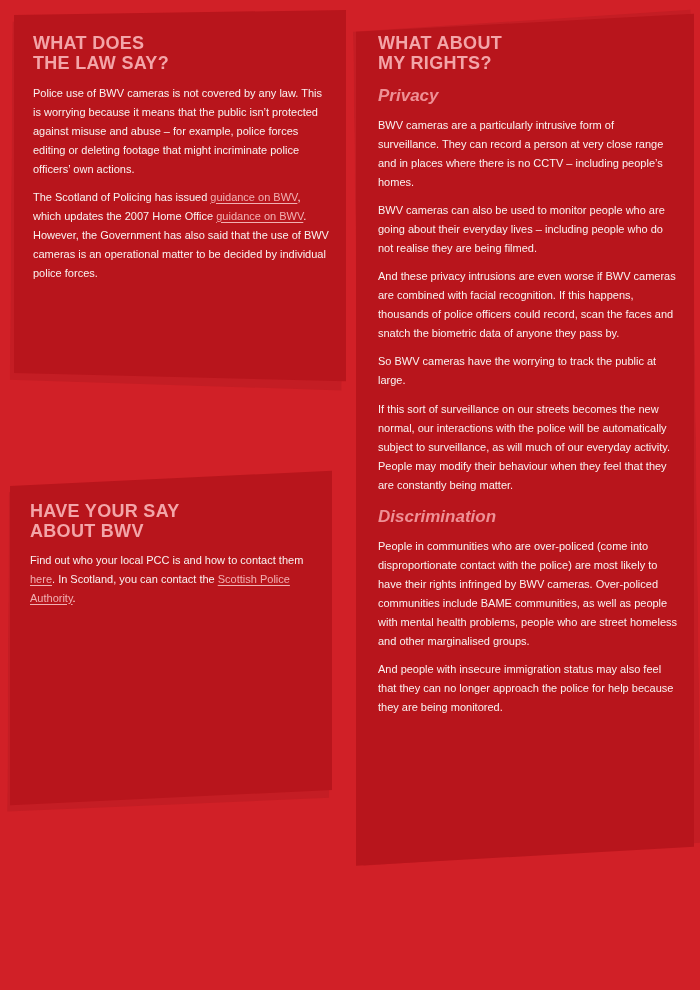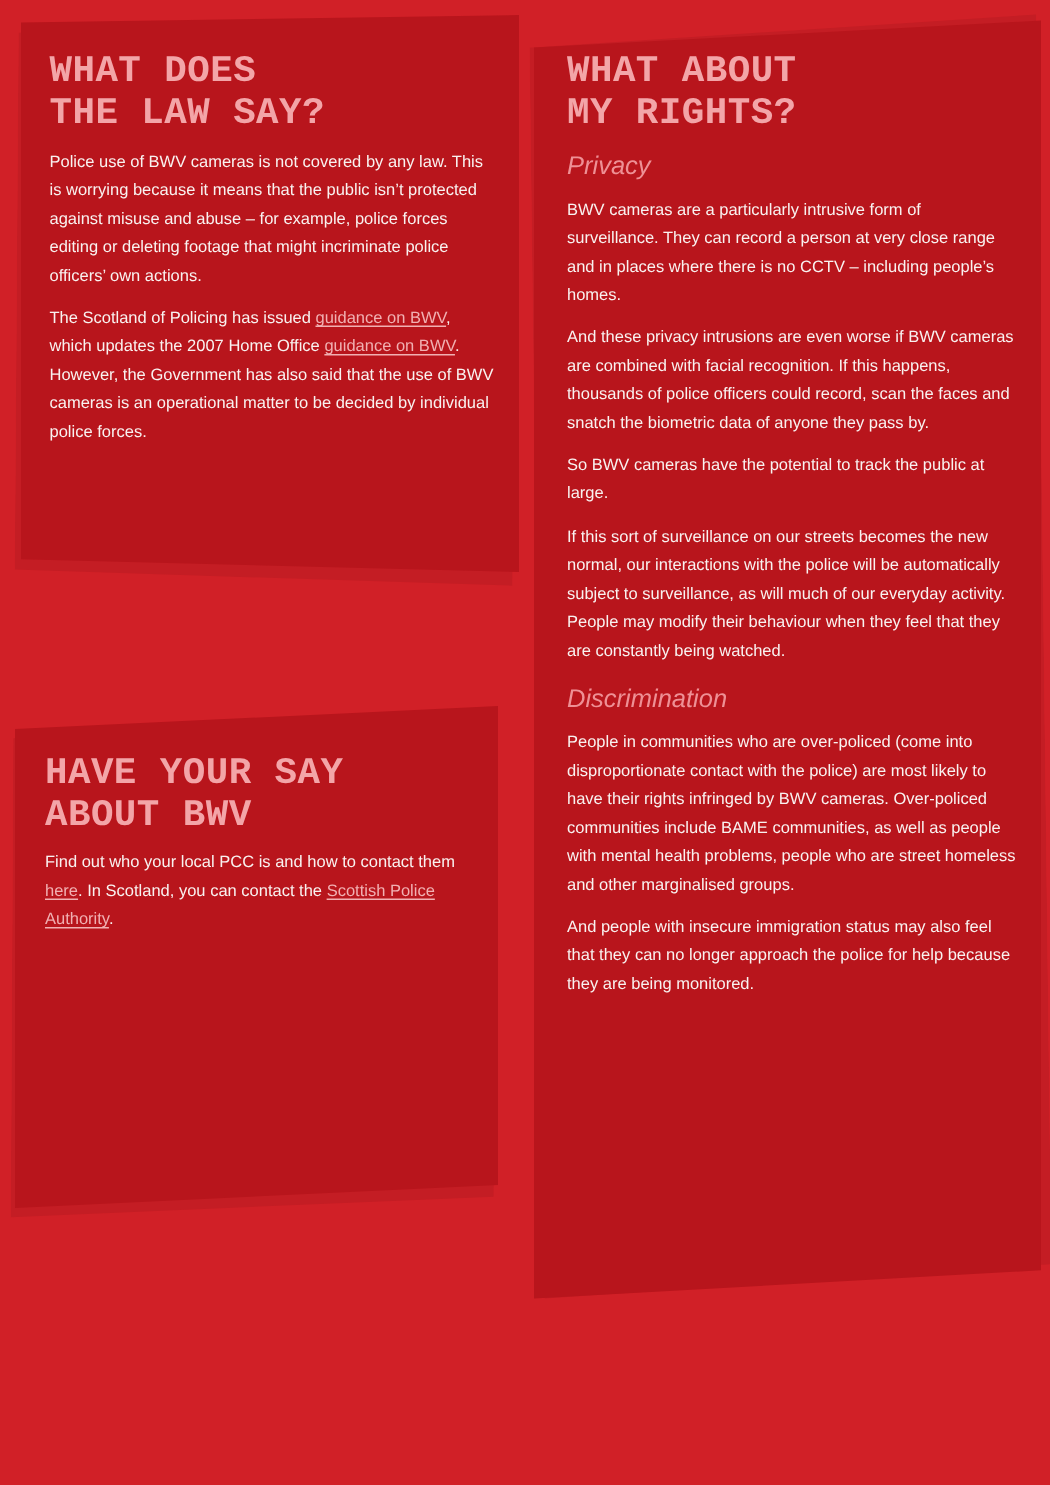--- a/index.html
+++ b/index.html
@@ -30,29 +30,28 @@
   .panel-c .sheet-front,
   .panel-c .sheet-back{clip-path:polygon(0% 2.3%,100% 0.2%,100% 97.3%,0% 99.5%);}
   .panel-c .sheet-back{transform:rotate(-0.7deg) translate(2px,-2px);}
 
   .pad-a{padding:24px 16px 0 19px;}
   .pad-b{padding:34px 14px 0 20px;}
   .pad-c{padding:22px 16px 0 22px;}
 
   h2.sec{
     margin:0 0 6px 0;
-    font-size:25px;line-height:1.1;
+    font-size:18px;line-height:1.1;
     font-weight:bold;letter-spacing:.3px;
     color:#f3a5a8;
     white-space:pre-line;
-    font-family:Liberation Mono, monospace;
   }
   .sub{
     margin:11px 0 2px 0;
-    font-style:italic;font-weight:normal;
+    font-style:italic;font-weight:bold;
     font-size:17px;line-height:21px;
     color:#ee9095;
   }
   p.body{
     margin:9px 0 0 0;
     font-size:11px;line-height:19px;
     color:#f9f2f0;
   }
   p.body.first{margin-top:10px;}
   a.lnk{
@@ -93,23 +92,24 @@
   </div>
 
   <div class="panel panel-c">
     <div class="sheet-back"></div>
     <div class="sheet-front">
       <div class="pad-c">
         <h2 class="sec">WHAT ABOUT
 MY RIGHTS?</h2>
         <div class="sub">Privacy</div>
         <p class="body first">BWV cameras are a particularly intrusive form of surveillance. They can record a person at very close range and in places where there is no CCTV – including people’s homes.</p>
+        <p class="body">BWV cameras can also be used to monitor people who are going about their everyday lives – including people who do not realise they are being filmed.</p>
         <p class="body">And these privacy intrusions are even worse if BWV cameras are combined with facial recognition. If this happens, thousands of police officers could record, scan the faces and snatch the biometric data of anyone they pass by.</p>
-        <p class="body">So BWV cameras have the potential to track the public at large.</p>
-        <p class="body first">If this sort of surveillance on our streets becomes the new normal, our interactions with the police will be automatically subject to surveillance, as will much of our everyday activity. People may modify their behaviour when they feel that they are constantly being watched.</p>
+        <p class="body">So BWV cameras have the worrying to track the public at large.</p>
+        <p class="body first">If this sort of surveillance on our streets becomes the new normal, our interactions with the police will be automatically subject to surveillance, as will much of our everyday activity. People may modify their behaviour when they feel that they are constantly being matter.</p>
         <div class="sub">Discrimination</div>
         <p class="body first">People in communities who are over-policed (come into disproportionate contact with the police) are most likely to have their rights infringed by BWV cameras. Over-policed communities include BAME communities, as well as people with mental health problems, people who are street homeless and other marginalised groups.</p>
         <p class="body">And people with insecure immigration status may also feel that they can no longer approach the police for help because they are being monitored.</p>
       </div>
     </div>
   </div>
 
   <div class="footer">
     
     

